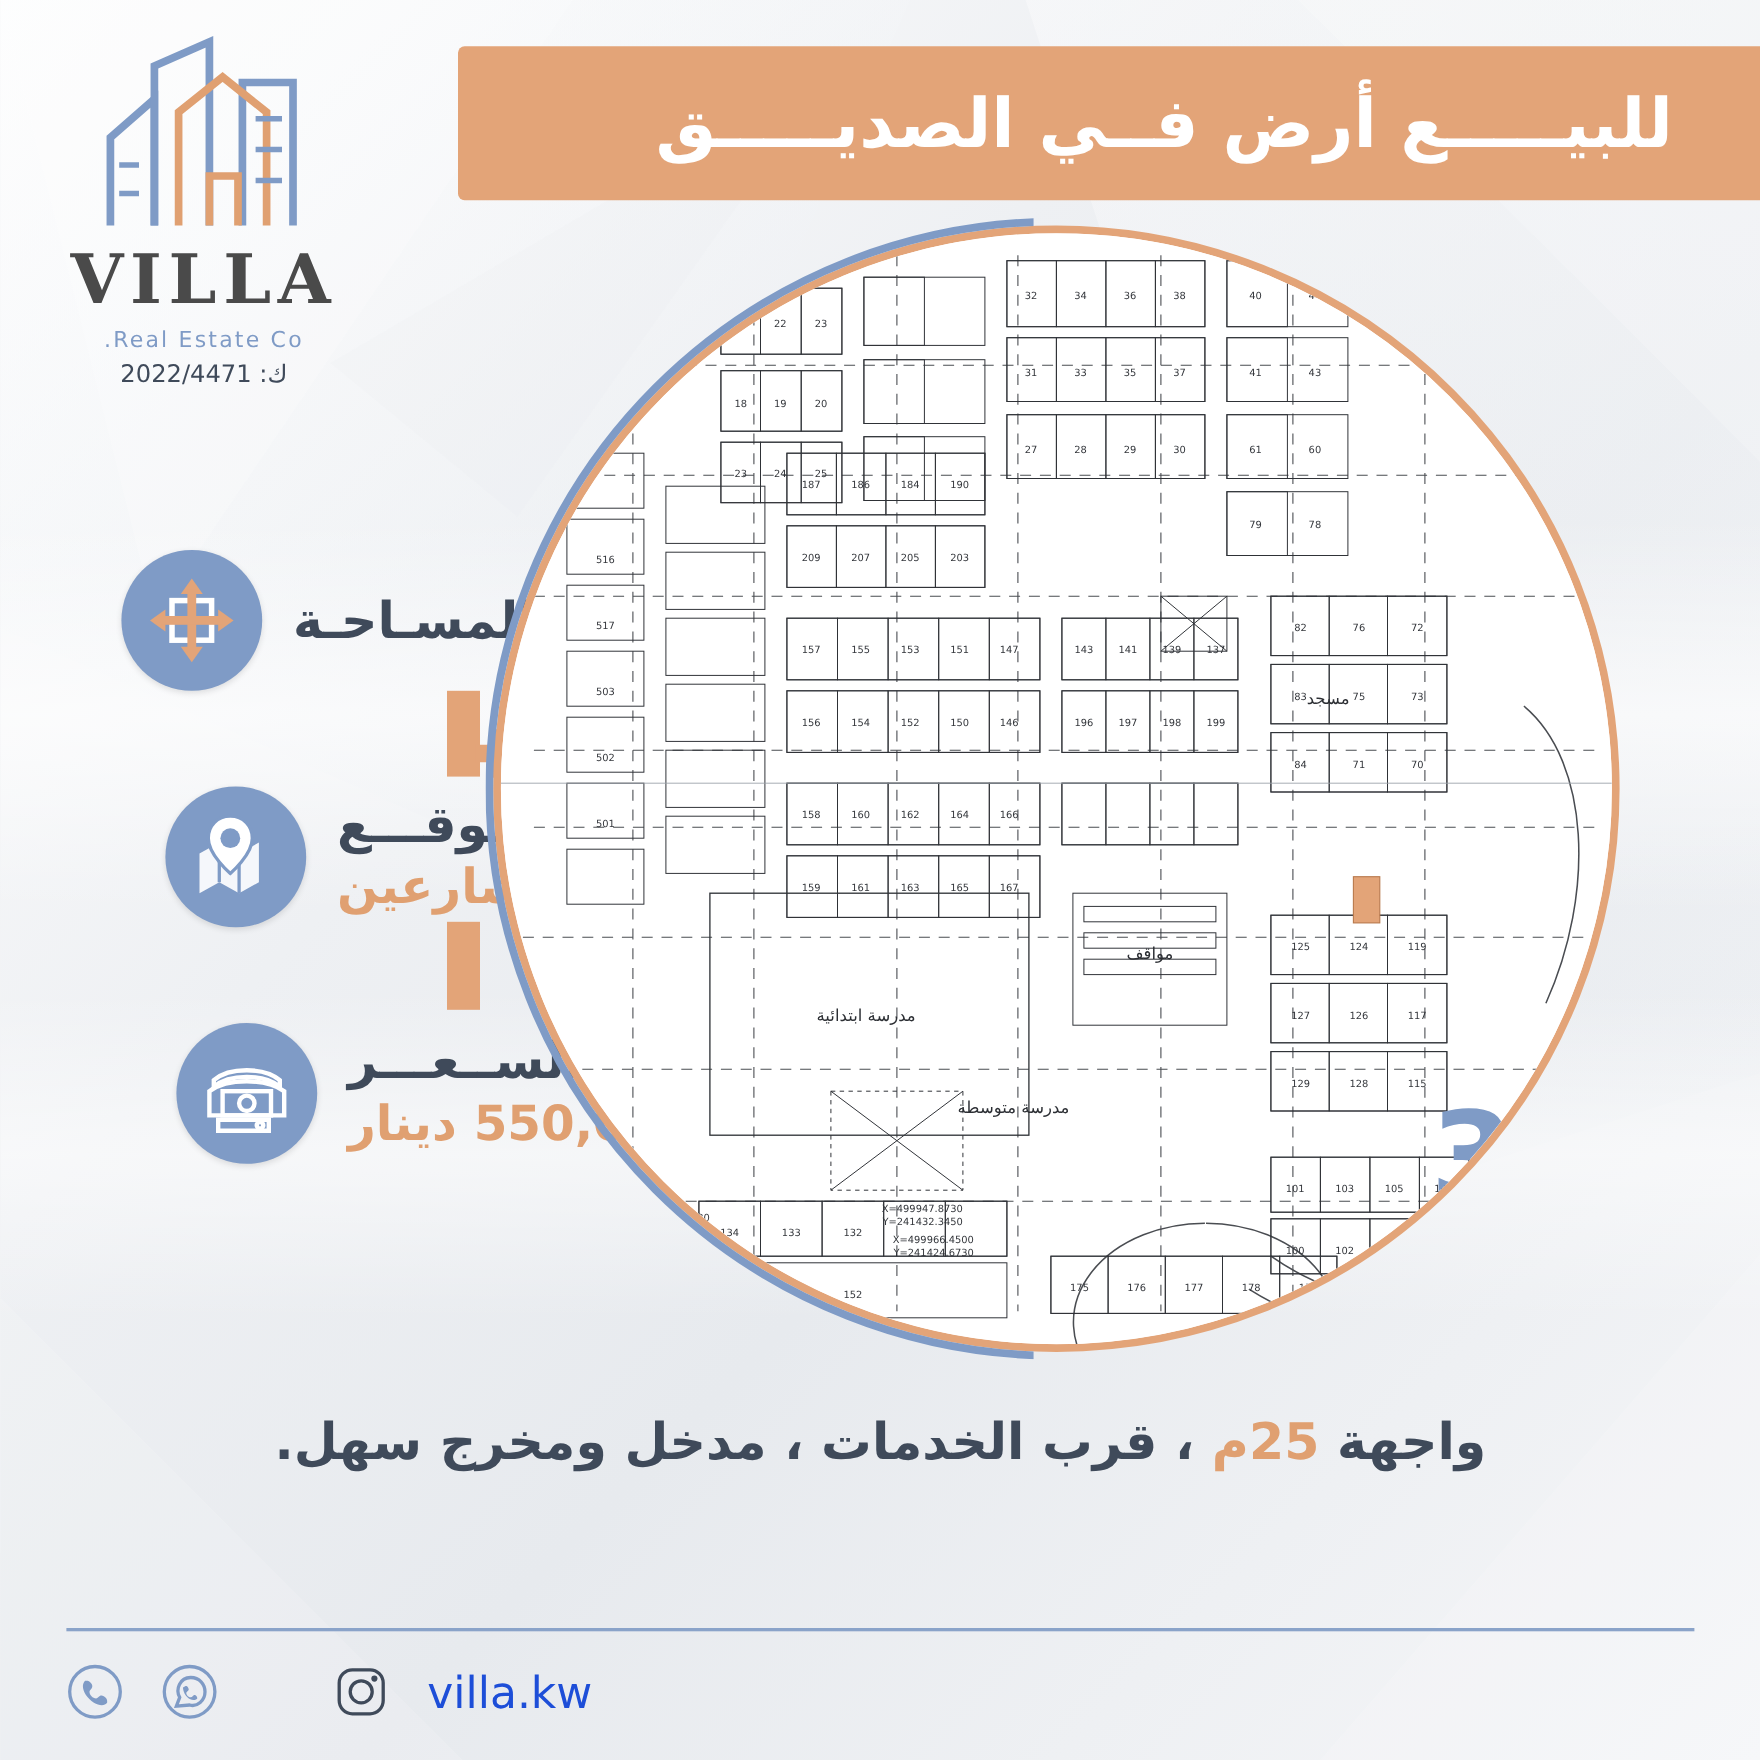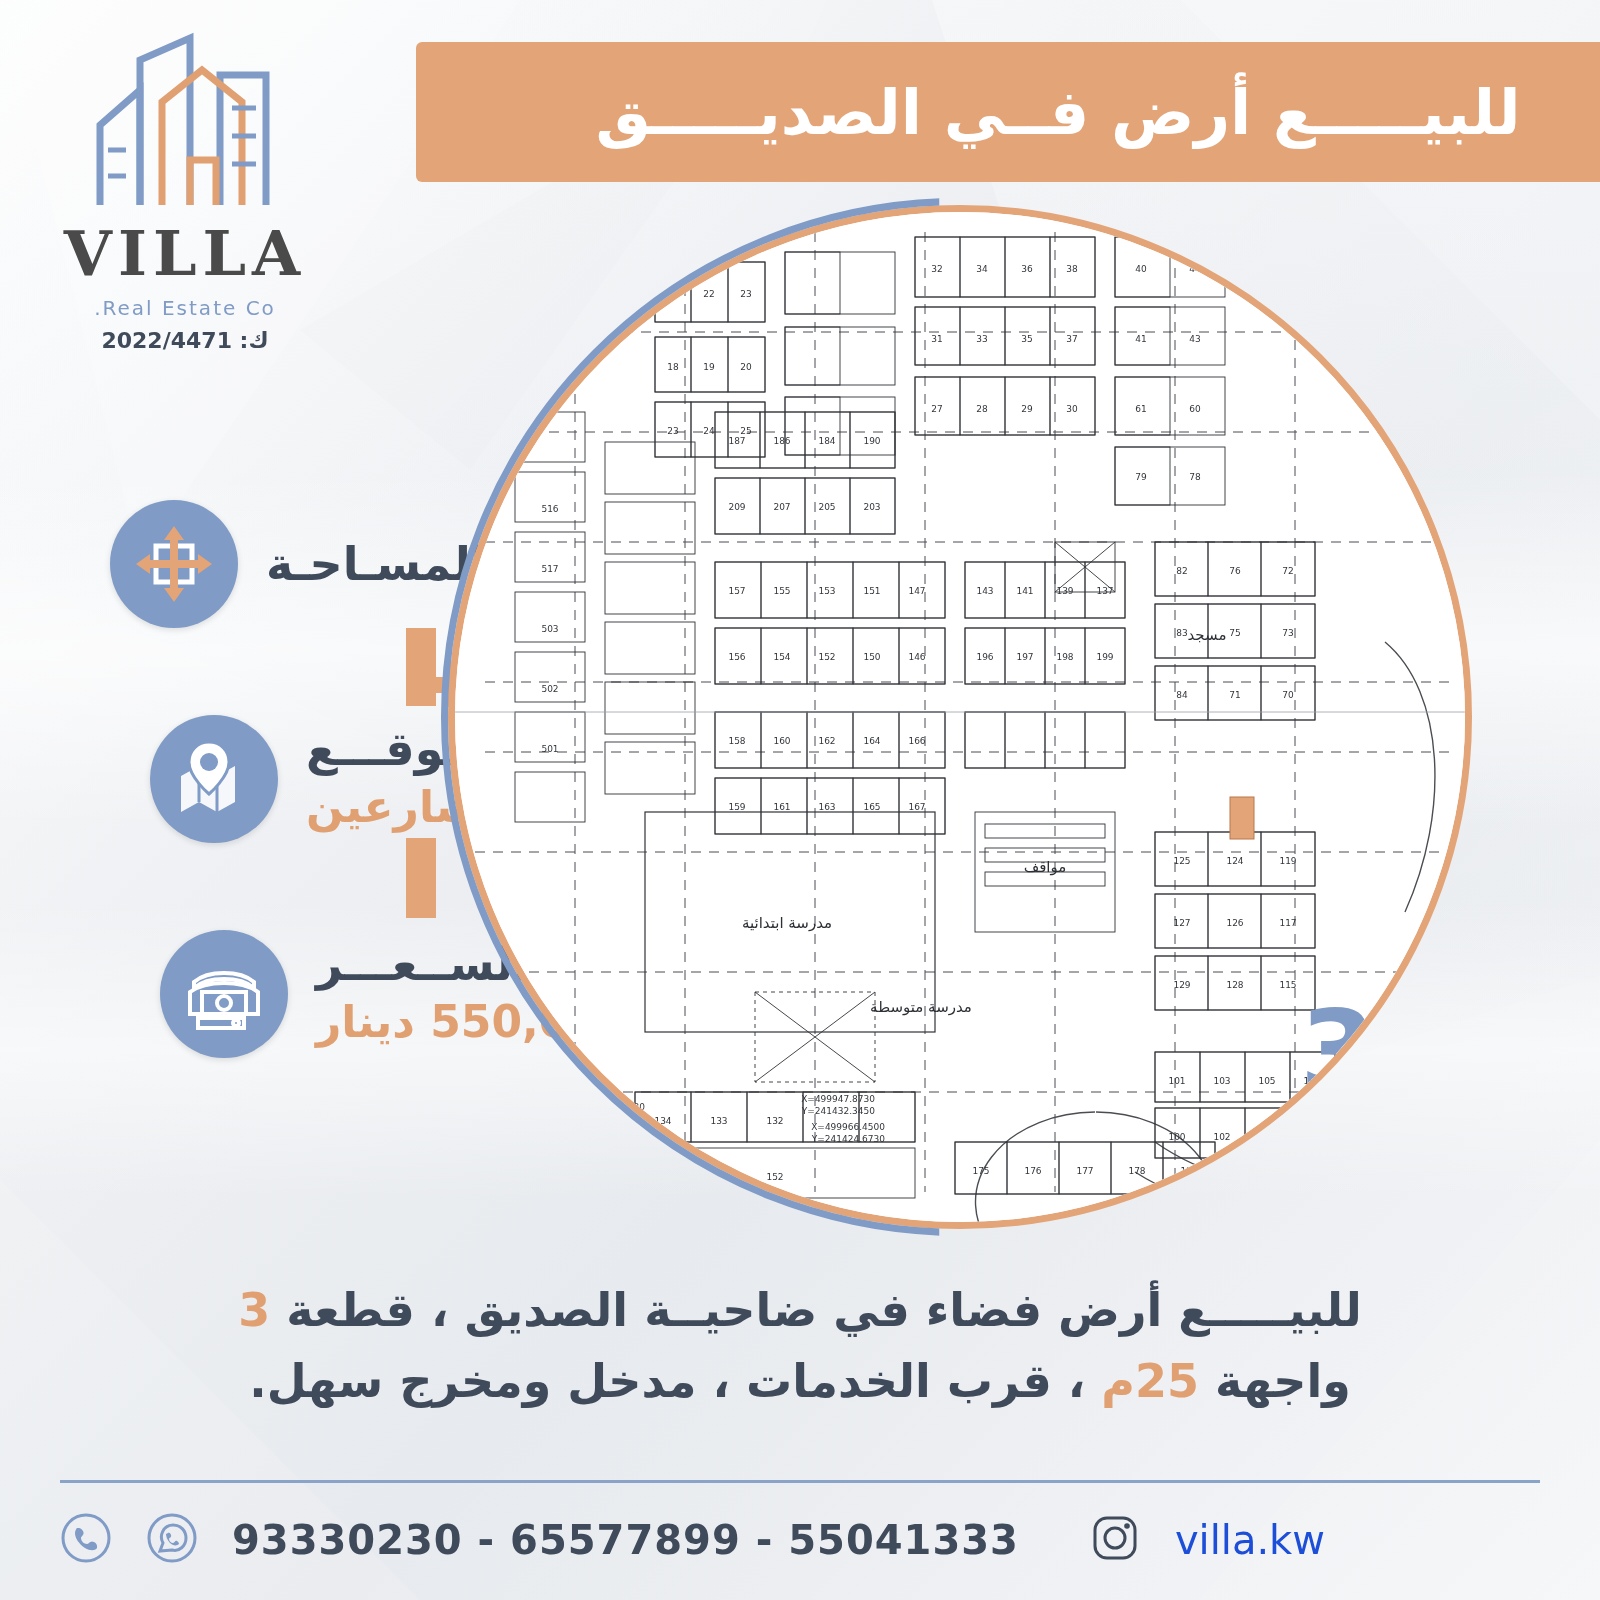--- a/index.html
+++ b/index.html
@@ -54,21 +54,21 @@
   .logo .mark{width:230px;height:185px;margin:0 auto;position:relative;}
   .logo .word{
     font-size:62px;letter-spacing:6px;color:#4a4a4a;font-weight:bold;
     font-family:"DejaVu Serif", serif;margin-top:2px;
   }
   .logo .sub{
     font-size:20px;color:#7f9bc6;letter-spacing:2px;margin-top:6px;
     font-family:"DejaVu Sans", sans-serif;
   }
   .logo .lic{
-    font-size:22px;color:#3f4a5a;font-weight:bold;margin-top:8px;
+    font-size:22px;color:#3f4a5a;font-weight:normal;margin-top:8px;
     font-family:"DejaVu Sans", sans-serif;
   }
 
   
   .feature{position:absolute;display:flex;align-items:center;direction:rtl;}
   .feature .texts{text-align:left;margin-left:0;margin-right:0;}
   .feature .f-label{
     font-size:46px;font-weight:bold;color:#3f4a5a;letter-spacing:4px;
     line-height:1.1;white-space:nowrap;
   }
@@ -626,23 +626,20 @@
         <path d="M48 58 L48 28 L58 22 L58 58" fill="none" stroke="#e0a071" stroke-width="3"></path>
         <text x="55" y="70" text-anchor="middle" font-size="11" fill="#4a4a4a" font-family="DejaVu Serif, serif">VILLA</text>
         <text x="55" y="78" text-anchor="middle" font-size="5" fill="#7f9bc6" font-family="DejaVu Sans, sans-serif">Real Estate Co.</text>
       </svg>
     </div>
   </div>
 </div>
 <div class="map-ring-blue"></div>
 
 <div class="desc">
-  <div class="l1">
-    <span>للبيـــــع أرض فضاء في ضاحيــة الصديق ، قطعة </span><span class="hl">3</span>
-  </div>
   <div class="l2">
     <span>واجهة </span><span class="hl">25م</span><span> ، قرب الخدمات ، مدخل ومخرج سهل.</span>
   </div>
 </div>
 
 <div class="footer-line"></div>
 <div class="footer">
   <div class="f-group">
     <span>
       <svg width="52" height="52" viewBox="0 0 52 52">
@@ -652,21 +649,20 @@
     </span>
     <span class="sp"></span>
     <span>
       <svg width="52" height="52" viewBox="0 0 52 52">
         <circle cx="26" cy="26" r="23" fill="none" stroke="#7f9bc6" stroke-width="3"></circle>
         <path d="M14 39 L17 31 C13 24 17 13 27 13 C35 13 40 19 40 26 C40 34 33 40 26 38 Z" fill="none" stroke="#7f9bc6" stroke-width="3"></path>
         <path d="M22 21 C22 21 24 20 25 23 C26 25 23 26 23 27 C23 29 25 31 27 31 C29 31 29 28 31 29 C33 30 33 32 33 32 C31 34 27 34 24 31 C21 28 20 24 20 22 Z" fill="#7f9bc6"></path>
       </svg>
     </span>
     <span class="sp"></span>
-    <span class="f-text">93330230 - 65577899 - 55041333</span>
   </div>
 
   <span style="width:70px"></span>
 
   <div class="f-group">
     <span>
       <svg width="52" height="52" viewBox="0 0 52 52">
         <rect x="6" y="6" width="40" height="40" rx="12" fill="none" stroke="#3f4a5a" stroke-width="3"></rect>
         <circle cx="26" cy="26" r="10" fill="none" stroke="#3f4a5a" stroke-width="3"></circle>
         <circle cx="38" cy="14" r="2.8" fill="#3f4a5a"></circle>

